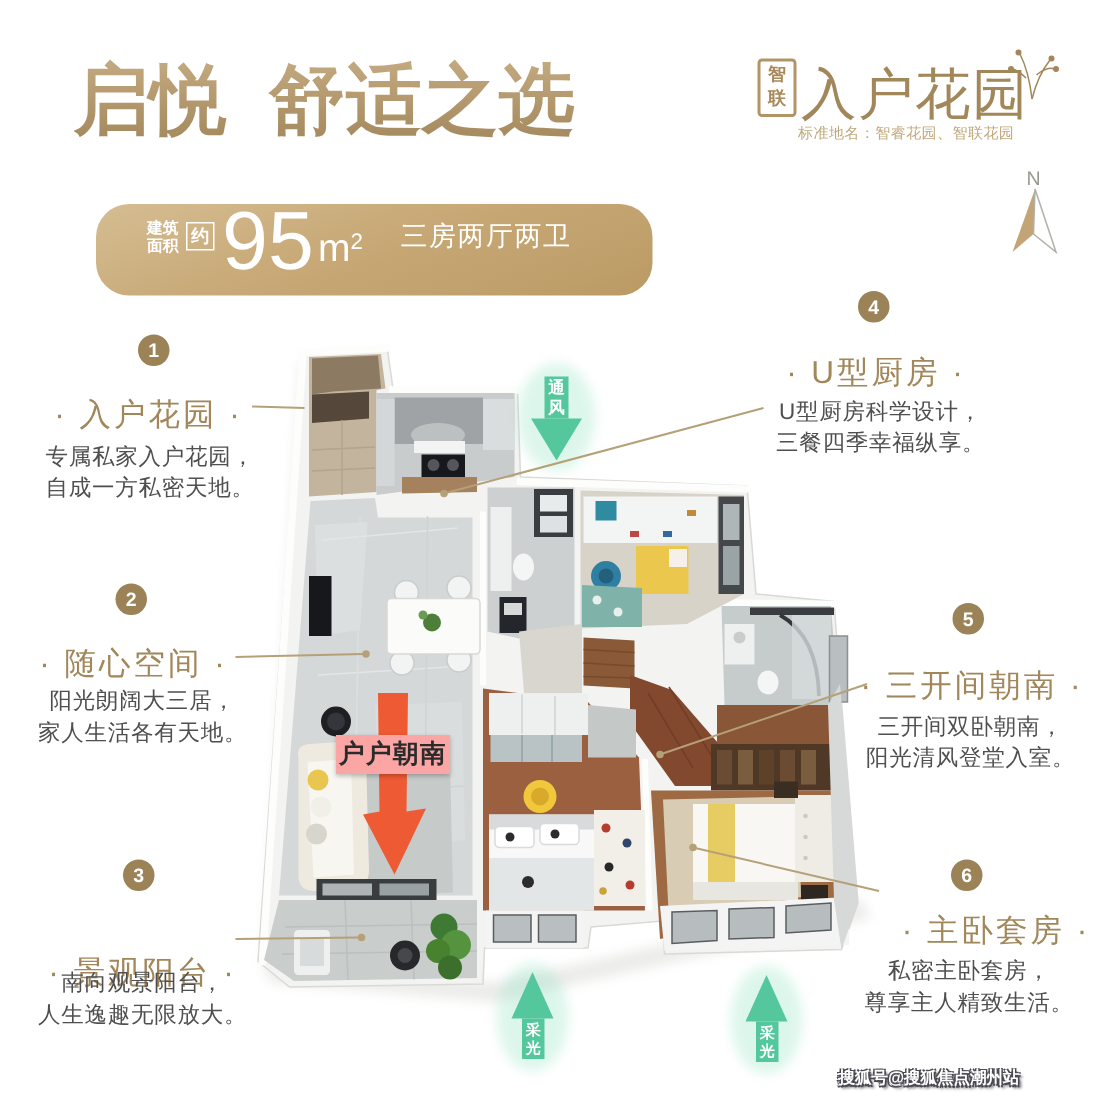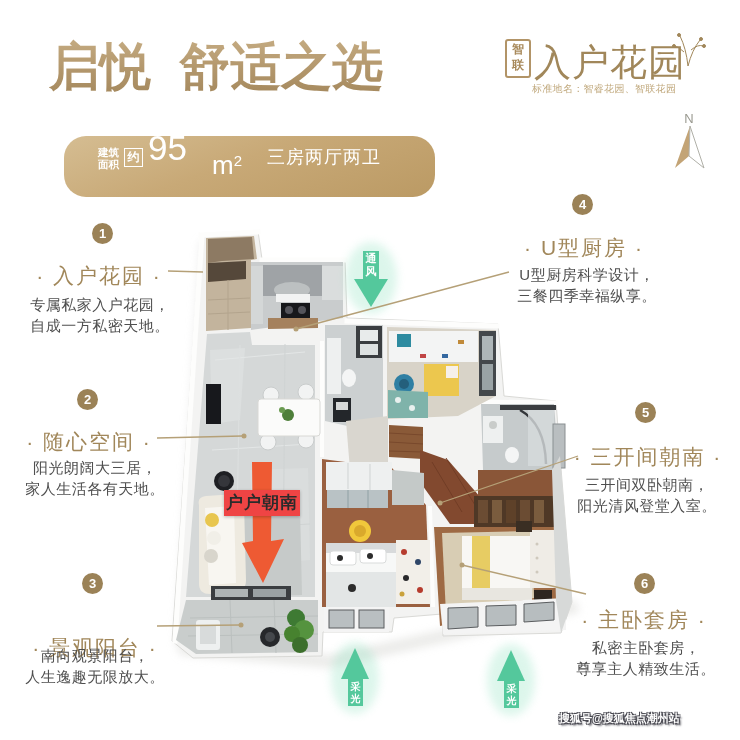--- a/index.html
+++ b/index.html
@@ -20,21 +20,21 @@
      -webkit-background-clip:text;background-clip:text;color:transparent;">启悦&nbsp; 舒适之选</div>
 
 <div class="abs" style="left:64px;top:104px;width:371px;height:61px;border-radius:22px;
      background:linear-gradient(160deg,#d5bd92 0%,#c8a977 45%,#bb9a64 100%);color:#fff;margin-top:32px;">
 
   <div class="abs" style="left:34px;top:10px;font-size:10.5px;line-height:12px;font-weight:bold;">建筑<br>面积</div>
 
   <div class="abs" style="left:60px;top:12px;width:17px;height:17px;border:1.5px solid #fff;
        font-size:12px;line-height:17px;text-align:center;font-weight:bold;">约</div>
 
-  <div class="abs" style="left:84px;top:-8px;font-size:35px;">95</div>
+  <div class="abs" style="left:84px;top:-8px;font-size:55px;">95</div>
 
   <div class="abs" style="left:148px;top:14px;font-size:26px;">m<span style="font-size:15px;vertical-align:8px;">2</span></div>
 
   <div class="abs" style="left:203px;top:9px;font-size:18px;letter-spacing:1px;white-space:nowrap;">三房两厅两卫</div>
 </div>
 
 <div class="abs" style="left:505px;top:39px;width:22px;height:35px;border:2px solid #b29467;border-radius:3px;
      color:#a8895a;font-size:12px;line-height:16px;text-align:center;font-weight:bold;">智<br>联</div>
 
 <div class="abs" style="left:534px;top:38px;font-family:'Liberation Serif',serif;font-size:37px;
@@ -352,21 +352,21 @@
     <path d="M688,66 Q692,50 700,40"></path>
     <path d="M684,52 Q678,46 674,46"></path>
     <path d="M691,50 Q698,44 703,46"></path>
     <circle cx="679" cy="35" r="1.5" fill="#a1875a"></circle>
     <circle cx="701" cy="39" r="1.5" fill="#a1875a"></circle>
     <circle cx="674" cy="46" r="1.5" fill="#a1875a"></circle>
     <circle cx="704" cy="46" r="1.5" fill="#a1875a"></circle>
   </g>
 </svg>
 
-<div class="abs" style="left:224px;top:490px;width:76px;height:26px;background:#ef4444;
+<div class="abs" style="left:224px;top:490px;width:76px;height:26px;background:#fca5a5;
      box-shadow:0 1px 3px rgba(0,0,0,0.25);font-size:17px;font-weight:bold;color:#2b2b2b;
      line-height:26px;text-align:center;letter-spacing:1px;">户户朝南</div>
 
 <div class="num abs" style="left:92px;top:223px;">1</div>
 
 <div class="atitle abs ctr" style="left:99px;top:262px;">· 入户花园 ·</div>
 
 <div class="abody abs ctr" style="left:100px;top:294px;">专属私家入户花园，<br>自成一方私密天地。</div>
 
 <div class="num abs" style="left:77px;top:389px;">2</div>
@@ -388,18 +388,18 @@
 <div class="abody abs ctr" style="left:587px;top:264px;">U型厨房科学设计，<br>三餐四季幸福纵享。</div>
 
 <div class="num abs" style="left:635px;top:402px;">5</div>
 
 <div class="atitle abs ctr" style="left:648px;top:443px;">· 三开间朝南 ·</div>
 
 <div class="abody abs ctr" style="left:647px;top:474px;">三开间双卧朝南，<br>阳光清风登堂入室。</div>
 
 <div class="num abs" style="left:634px;top:573px;">6</div>
 
-<div class="atitle abs ctr" style="left:644px;top:606px;">· 主卧套房 ·</div>
+<div class="atitle abs ctr" style="left:664px;top:606px;">· 主卧套房 ·</div>
 
 <div class="abody abs ctr" style="left:646px;top:637px;">私密主卧套房，<br>尊享主人精致生活。</div>
 
 <div class="abs" style="left:559px;top:711px;font-size:11px;font-weight:bold;color:#ffffff;white-space:nowrap;
      letter-spacing:0px;text-shadow:-1px -1px 0 #4a4a52,1px -1px 0 #4a4a52,-1px 1px 0 #4a4a52,1px 1px 0 #4a4a52,2px 2px 2px #4a4a52;">搜狐号@搜狐焦点潮州站</div>
 
 </body></html>

